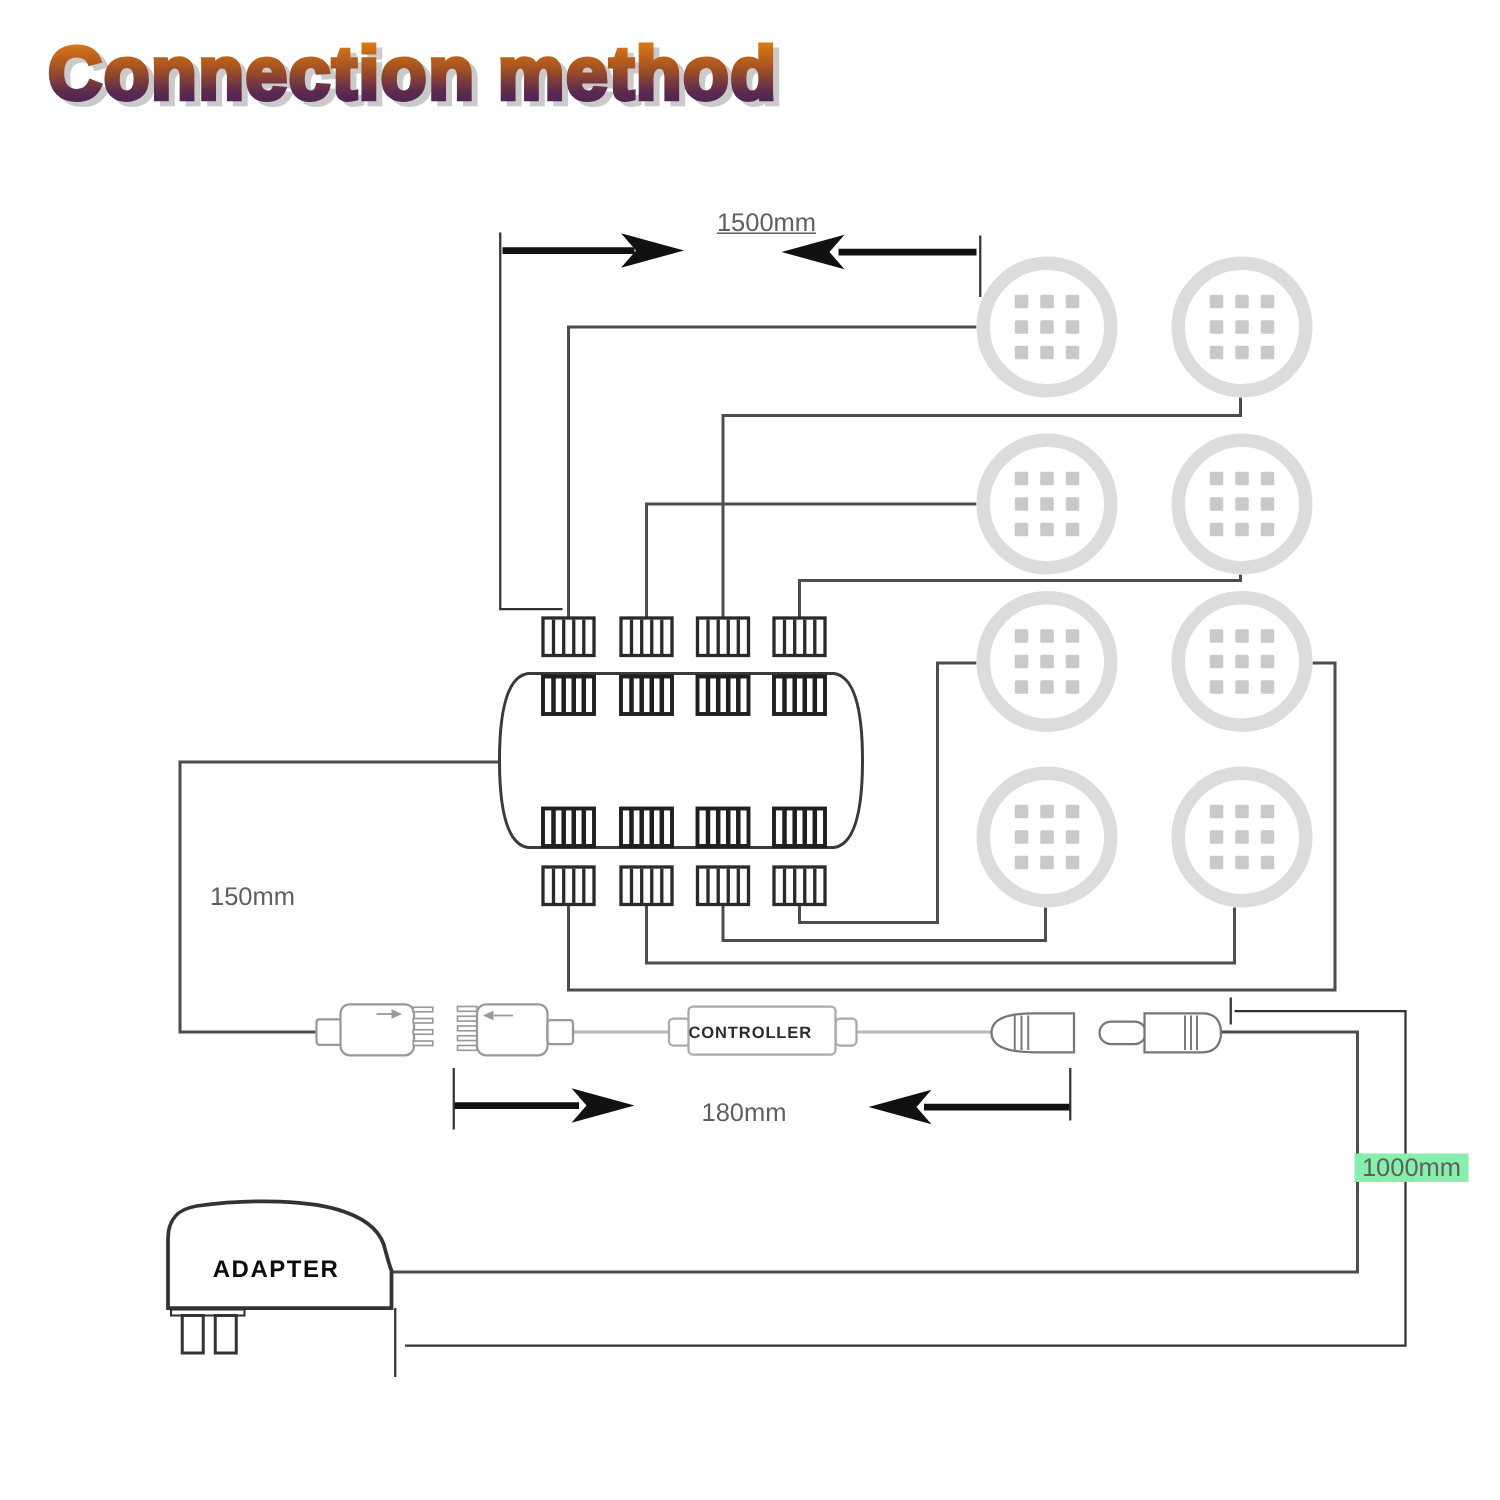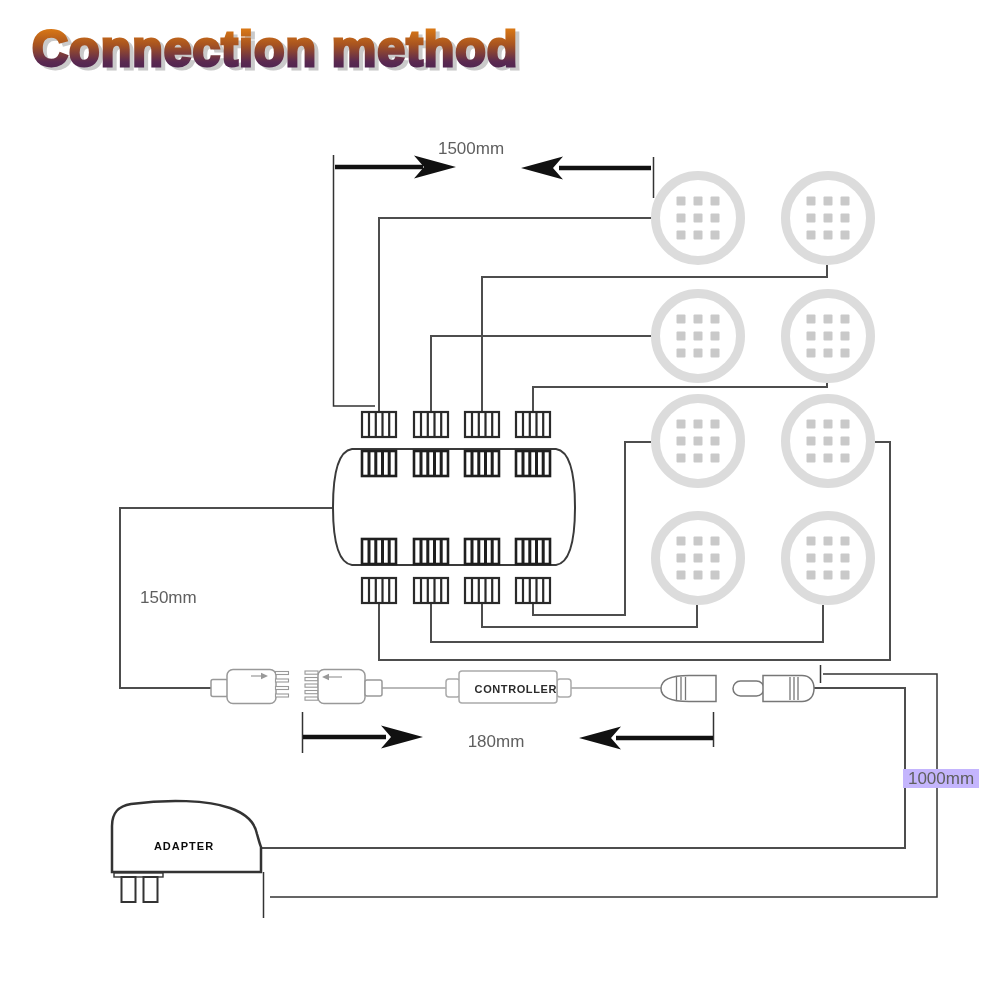--- a/index.html
+++ b/index.html
@@ -1,28 +1,28 @@
 <!DOCTYPE html>
 <html><head>
 <meta charset="utf-8">
 <style>
   html,body{margin:0;padding:0;background:#fff;}
   .stage{position:relative;width:1000px;height:1000px;background:#ffffff;overflow:hidden;
          font-family:"Liberation Sans",sans-serif;}
   .stage svg{position:absolute;left:0;top:0;}
   .label{position:absolute;color:#5f5f5f;font-size:17px;line-height:19px;}
   .label.center{text-align:center;}
-  .lbl-1500{left:432px;top:139px;width:78px;}
+  .lbl-1500{left:472px;top:139px;width:78px;text-decoration:underline;}
   .lbl-150{left:140px;top:588px;width:70px;}
   .lbl-180{left:460px;top:732px;width:72px;}
-  .lbl-1000{left:903px;top:769px;width:76px;background:#c4b5fd;}
-  .lbl-controller{left:459px;top:680px;width:98px;text-align:right;
+  .lbl-1000{left:903px;top:769px;width:76px;background:#86efac;}
+  .lbl-controller{left:459px;top:680px;width:98px;text-align:left;
                   font-size:11px;font-weight:bold;letter-spacing:.6px;color:#2b2b2b;}
   .lbl-adapter{left:120px;top:837px;width:128px;text-align:center;
-               font-size:11px;font-weight:bold;letter-spacing:1px;color:#0c0c0c;}
+               font-size:16px;font-weight:bold;letter-spacing:1px;color:#0c0c0c;}
   text.title{font-family:"Liberation Sans",sans-serif;font-weight:bold;font-size:50px;letter-spacing:1px;}
 </style>
 </head>
 <body>
 
 <div class="stage">
 <svg width="1000" height="1000" viewBox="0 0 1000 1000">
   <defs>
     <linearGradient id="titleGrad" x1="0" y1="0" x2="0" y2="1">
       <stop offset="0" stop-color="#f28a10"></stop>

